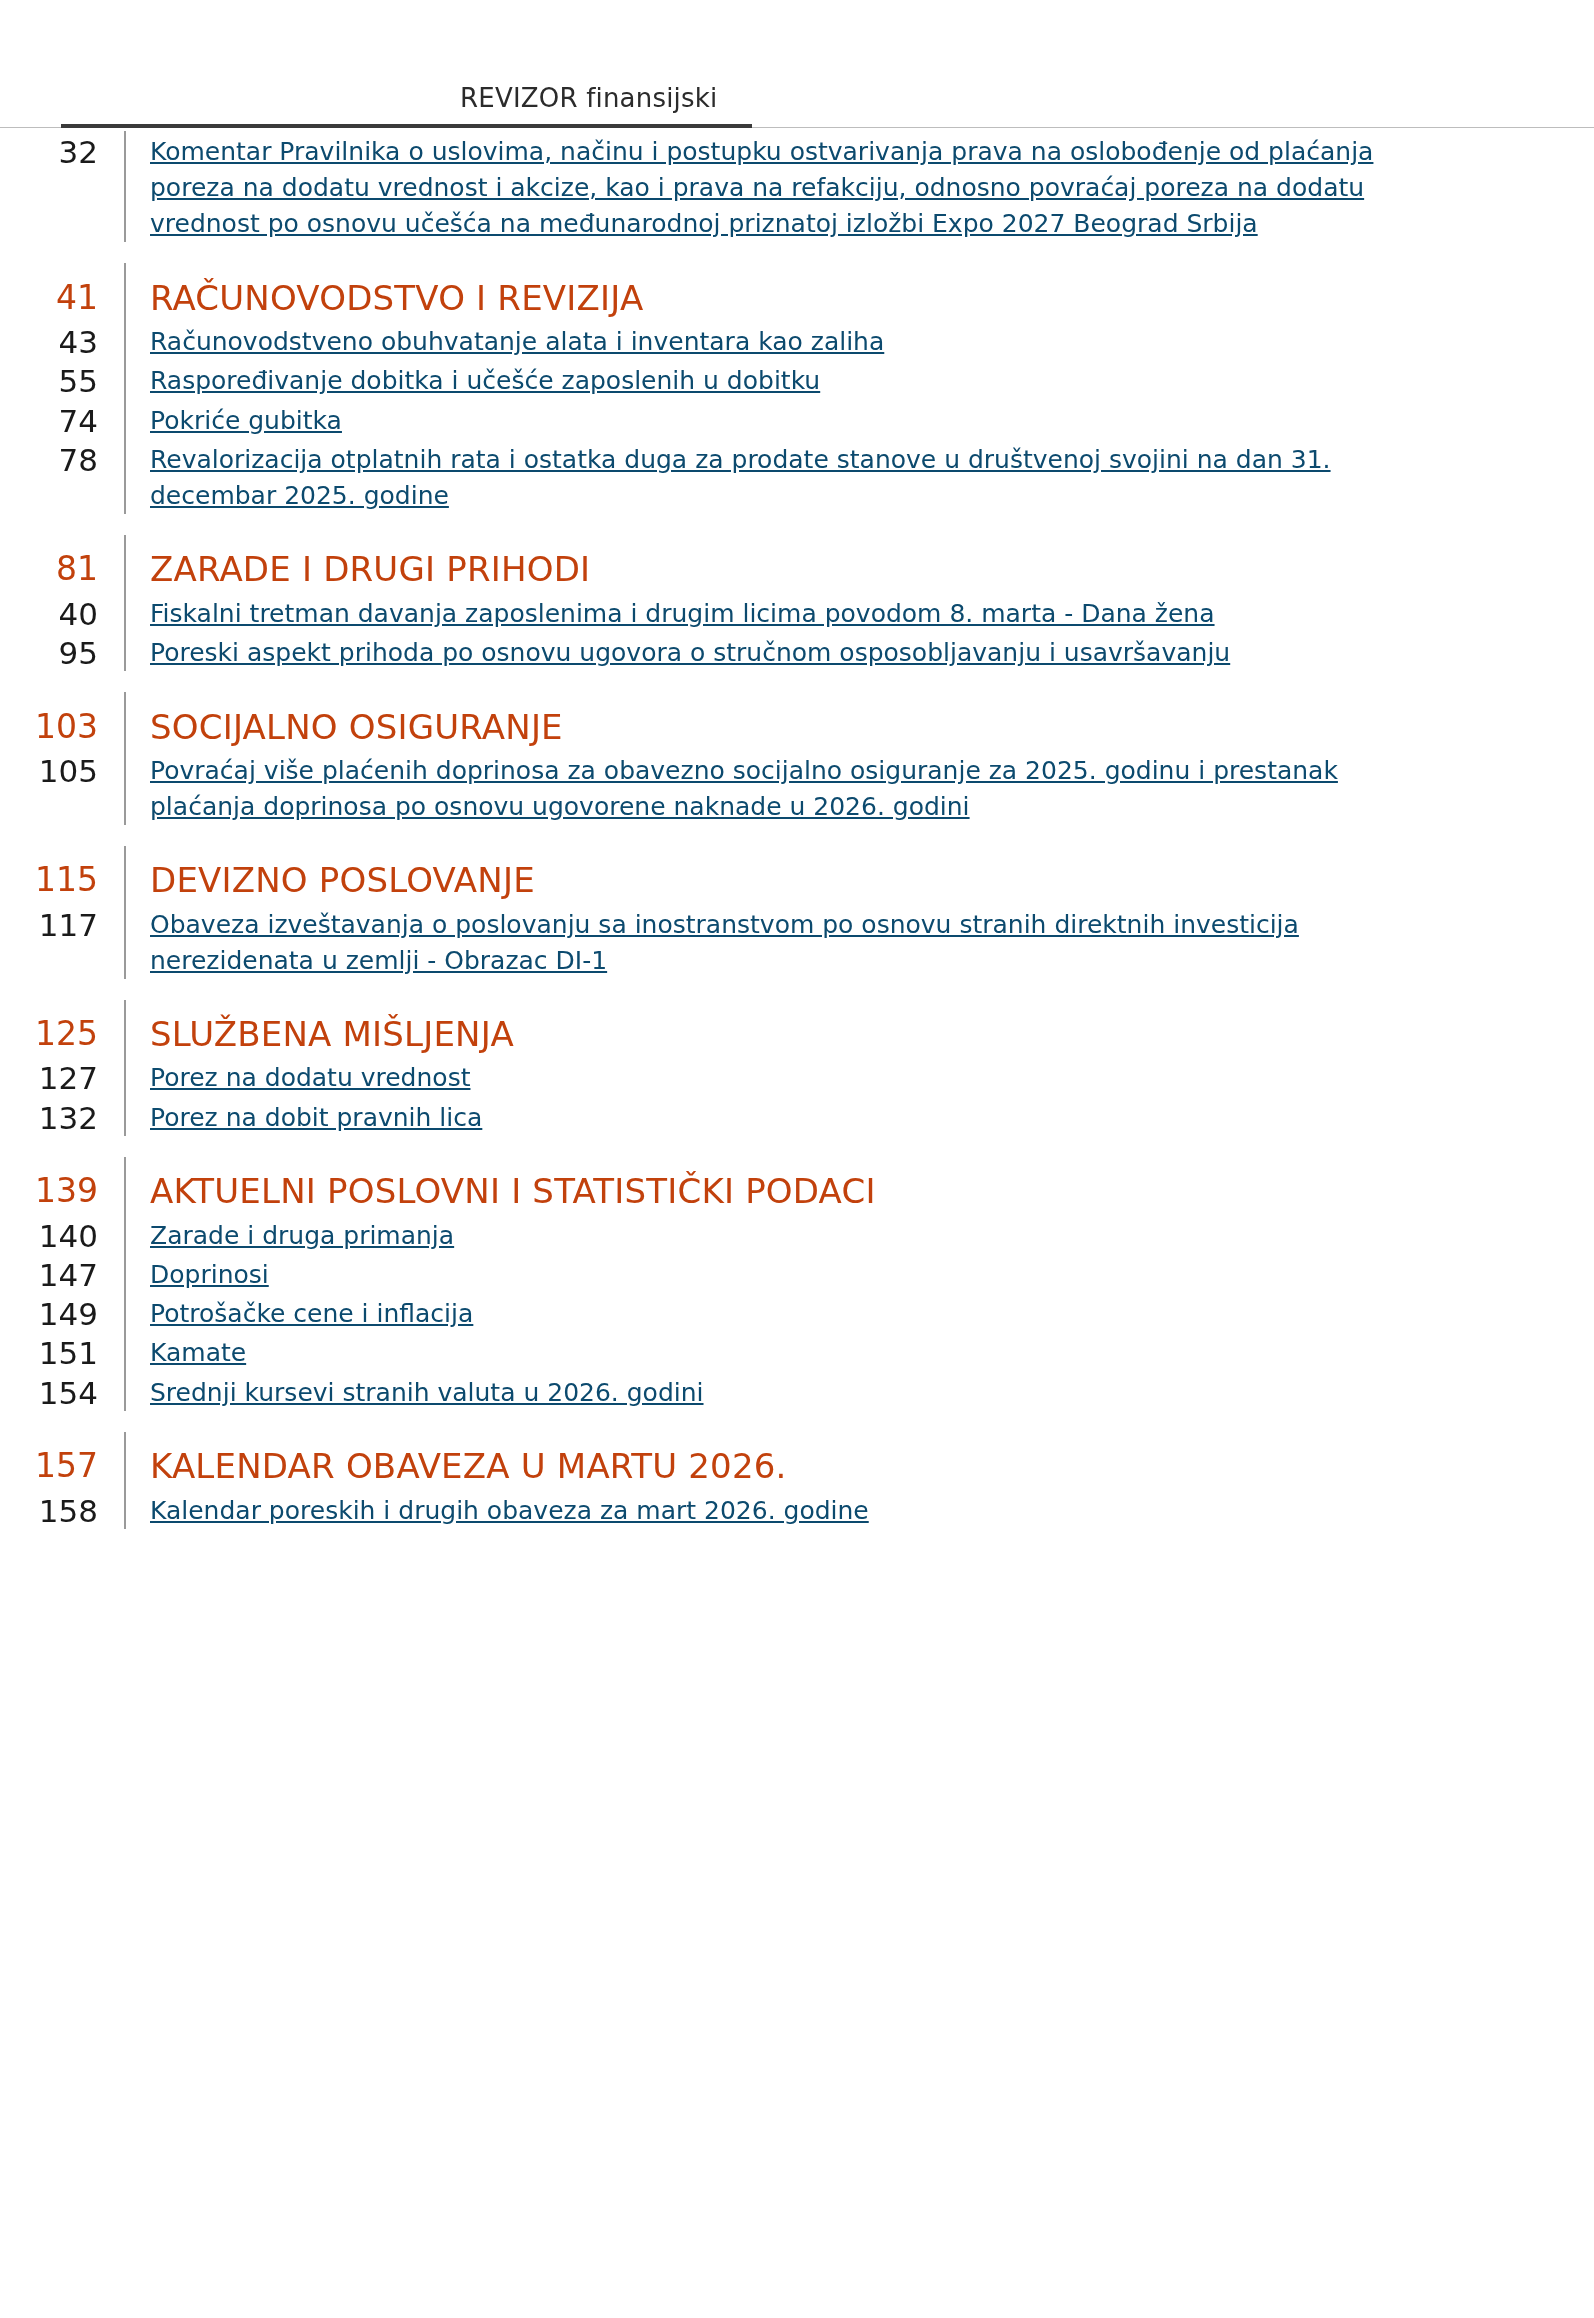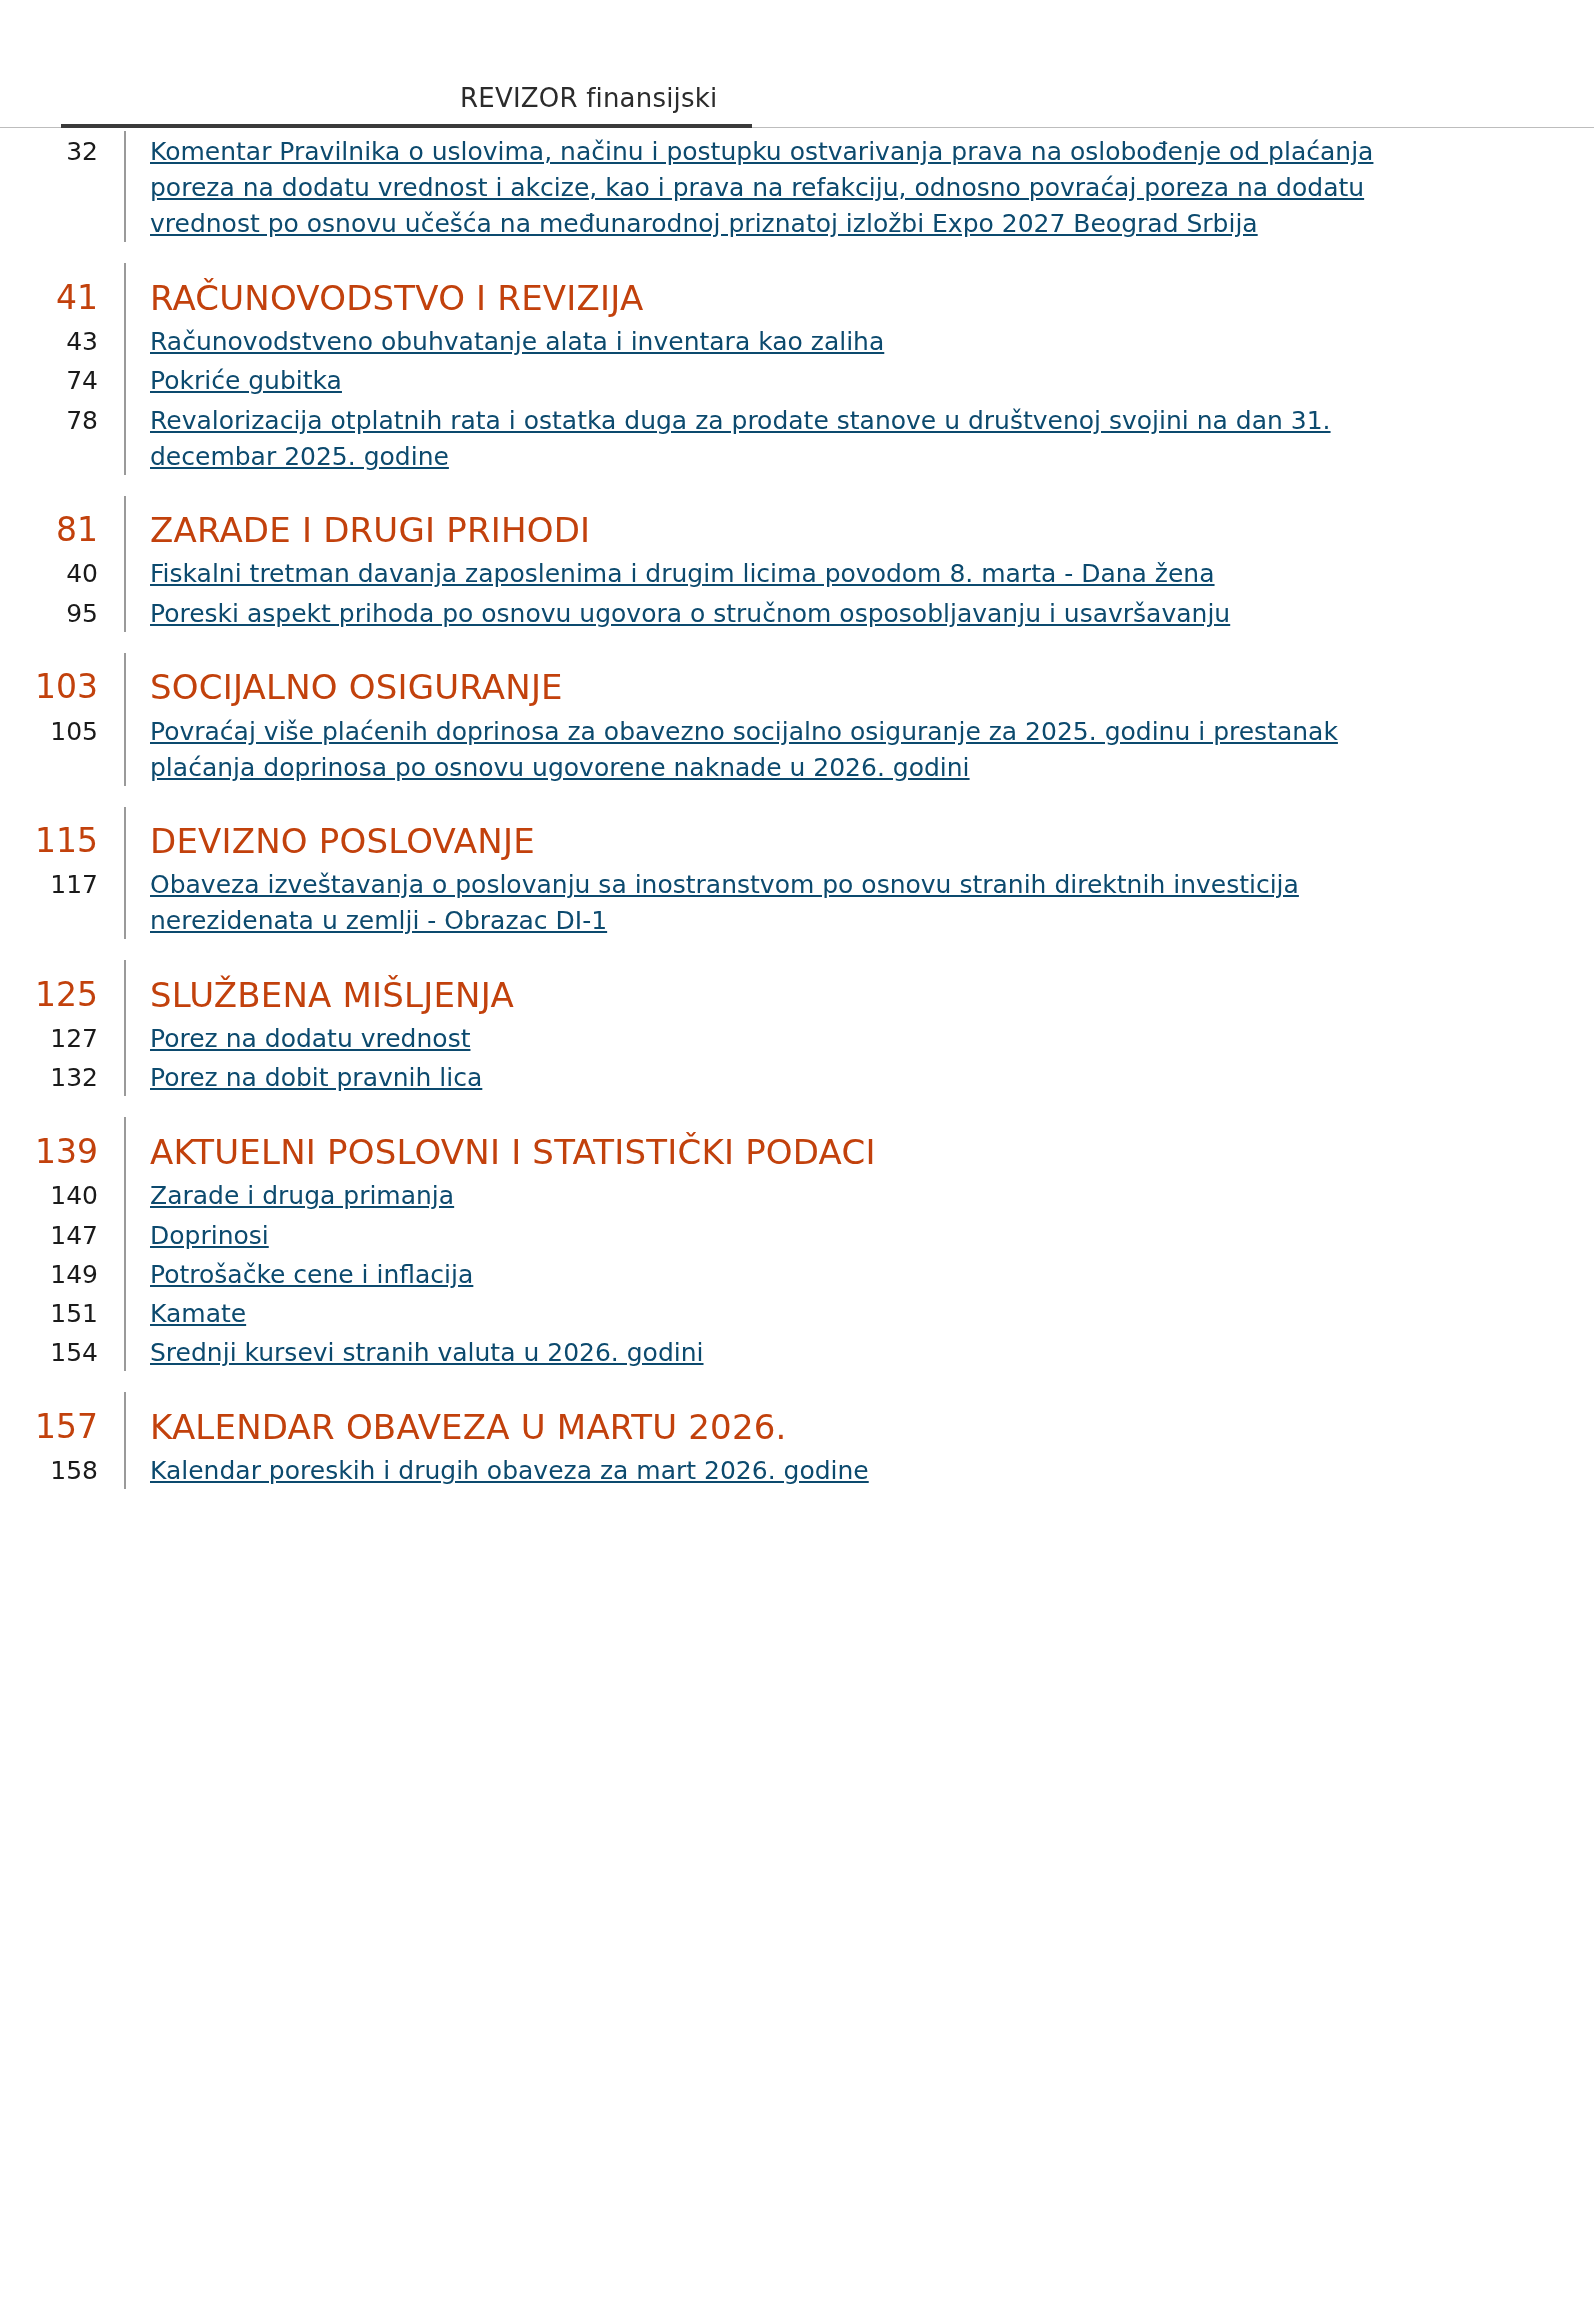--- a/index.html
+++ b/index.html
@@ -87,21 +87,21 @@
     flex: 1 1 auto;
     padding-right: 147px;
     box-sizing: border-box;
   }
 
   
   .entry {
     margin: 0;
   }
   .entry .col-page {
-    font-size: 25px;
+    font-size: 31px;
     line-height: 36px;
     color: #1a1a1a;
     padding-top: 3.3px;
   }
   .entry .col-text {
     font-size: 25px;
     line-height: 36px;
     color: #0c4a6e;
     padding-top: 3.3px;
     text-decoration: underline;
@@ -155,20 +155,25 @@
         <div class="col-page">41</div>
         <div class="col-divider"></div>
         <div class="col-text">RAČUNOVODSTVO I REVIZIJA</div>
       </div>
       <div class="toc-row entry">
         <div class="col-page">43</div>
         <div class="col-divider"></div>
         <div class="col-text">Računovodstveno obuhvatanje alata i inventara kao zaliha</div>
       </div>
       <div class="toc-row entry">
+        <div class="col-page">55</div>
+        <div class="col-divider"></div>
+        <div class="col-text">Raspoređivanje dobitka i učešće zaposlenih u dobitku</div>
+      </div>
+      <div class="toc-row entry">
         <div class="col-page">74</div>
         <div class="col-divider"></div>
         <div class="col-text">Pokriće gubitka</div>
       </div>
       <div class="toc-row entry">
         <div class="col-page">78</div>
         <div class="col-divider"></div>
         <div class="col-text">Revalorizacija otplatnih rata i ostatka duga za prodate stanove u društvenoj svojini na dan 31. decembar 2025. godine</div>
       </div>
       <div class="spacer-md"></div>

